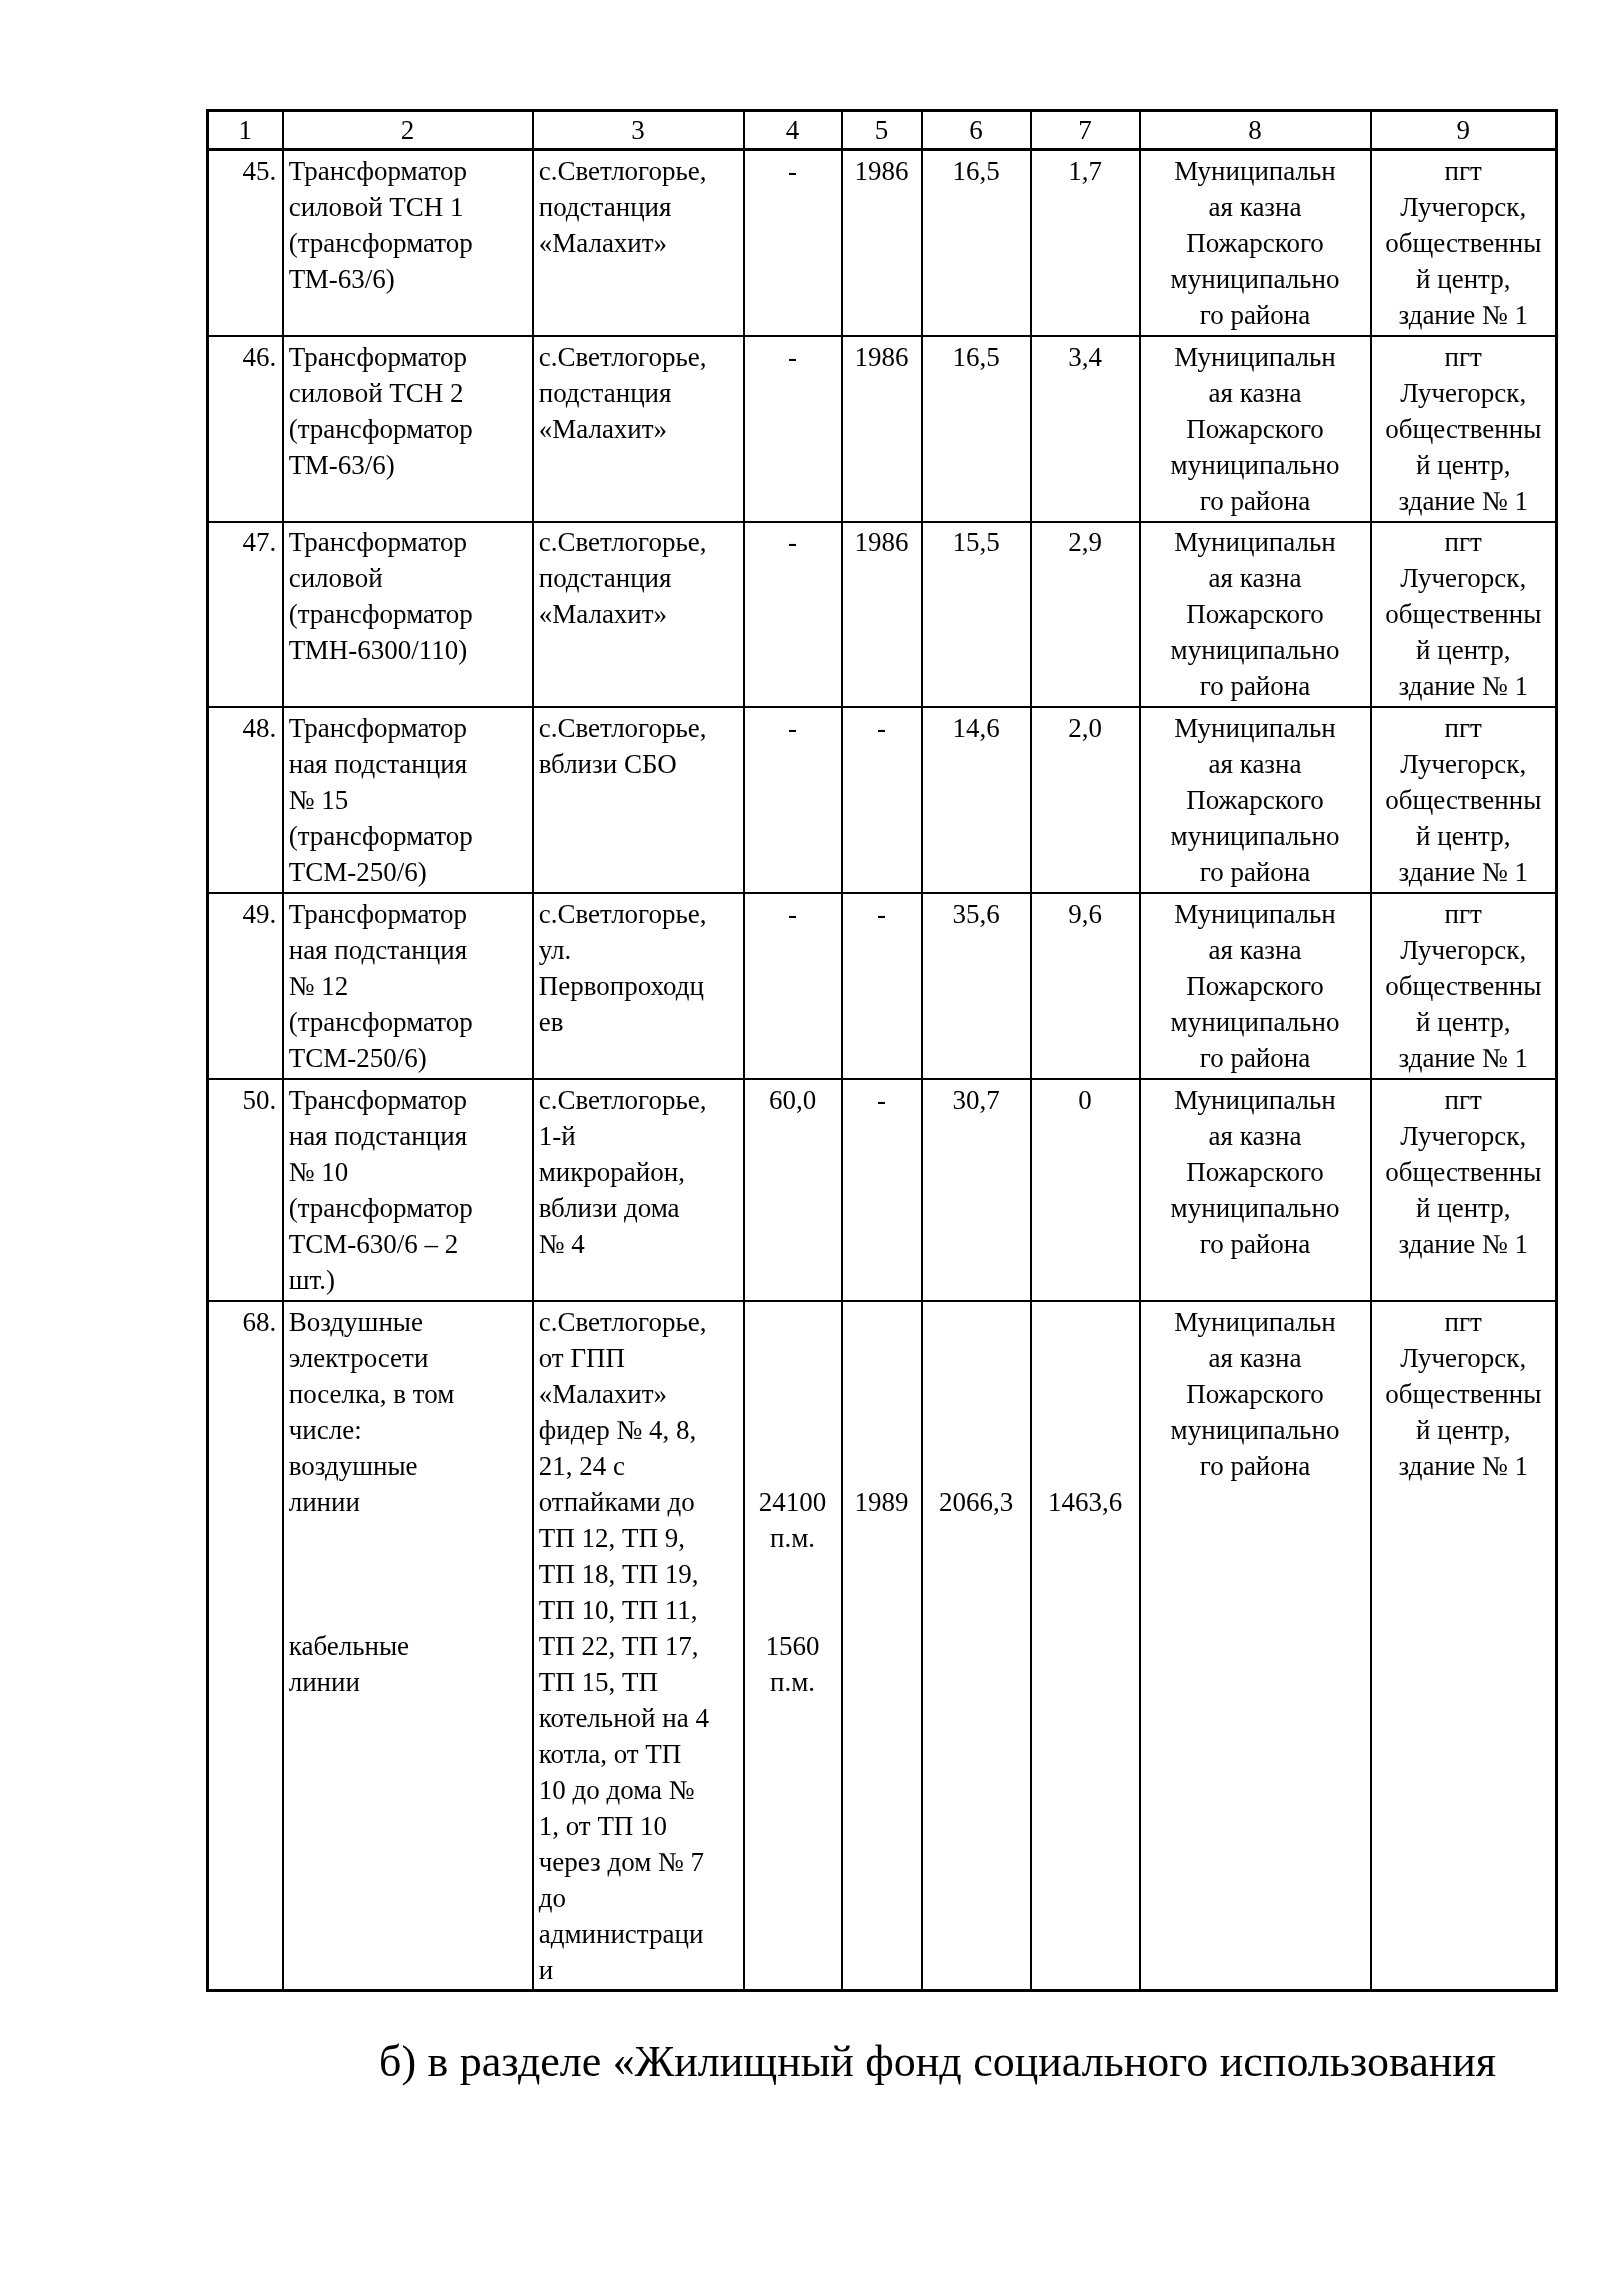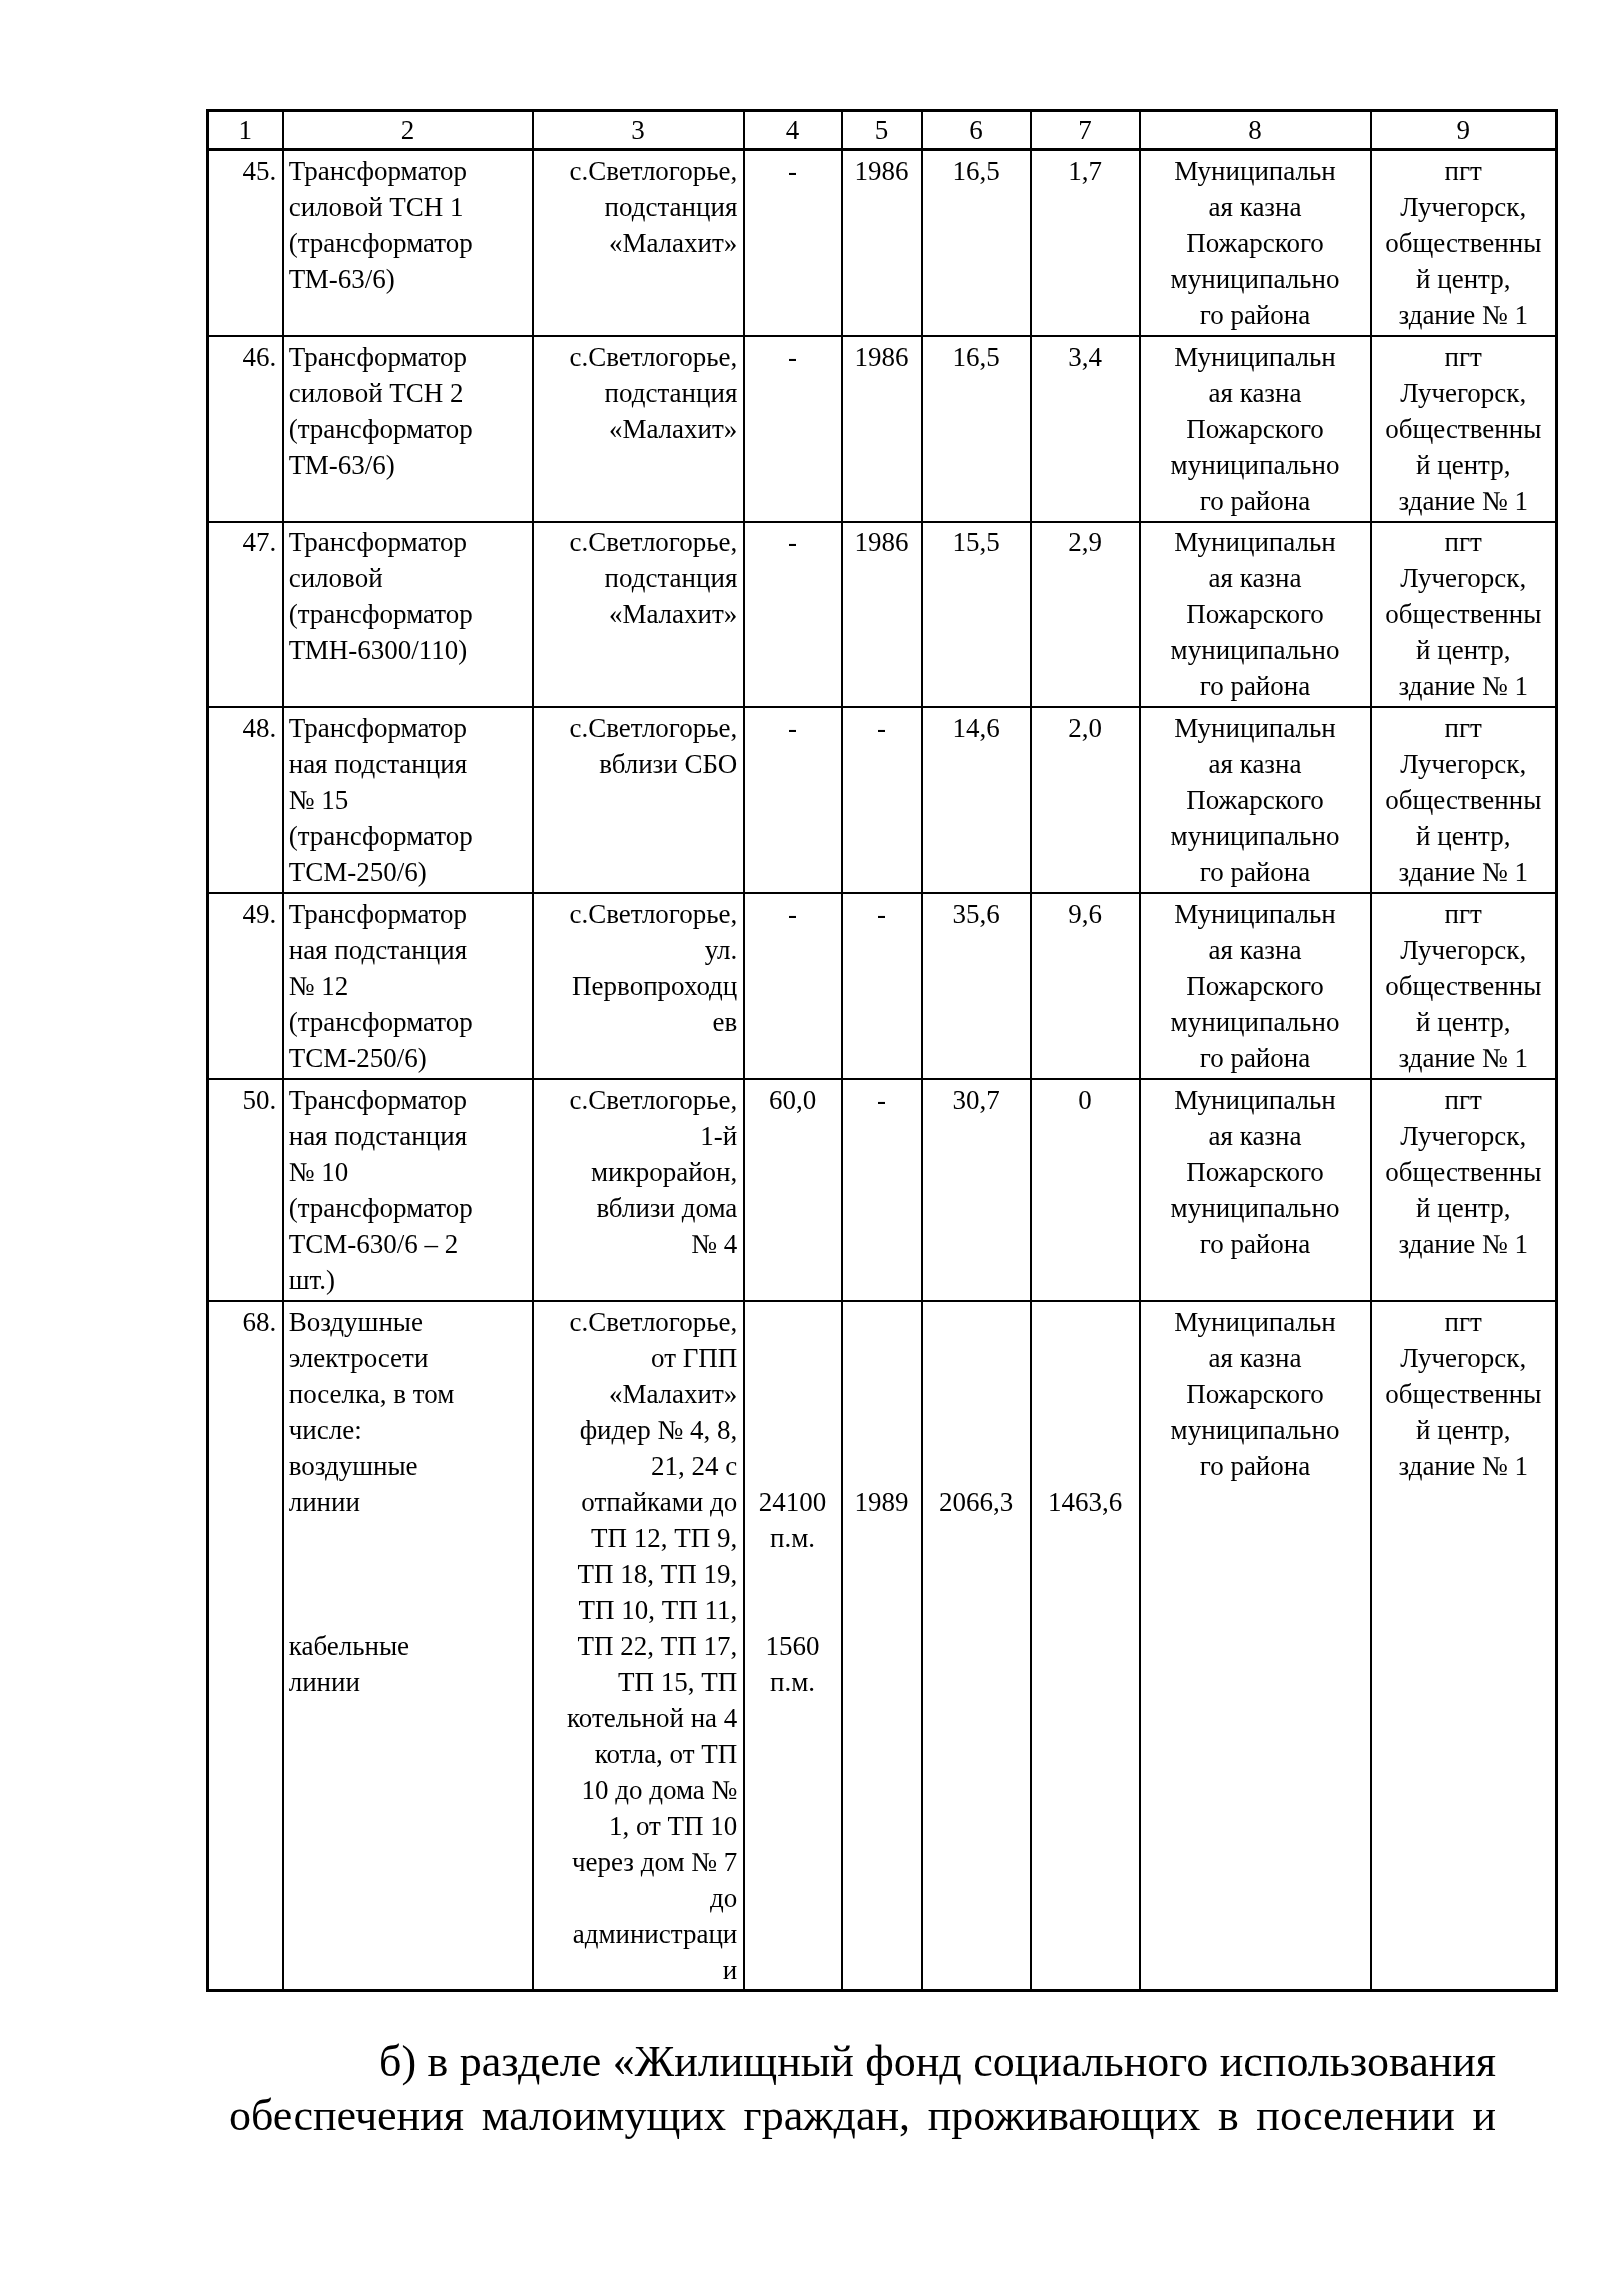--- a/index.html
+++ b/index.html
@@ -38,21 +38,21 @@
   tr.hdr td {
     height: 36px;
     padding: 0 2.6px;
     text-align: center;
     vertical-align: middle;
     line-height: 34px;
     border-bottom-width: 3.9px;
   }
   td.c-num  { text-align: right; }
   td.c-name { text-align: left; margin-top: 34px; }
-  td.c-loc  { text-align: right; margin-top: 18px; }
+  td.c-loc  { text-align: left; margin-top: 18px; }
   td.c-val  { text-align: center; }
   td.v-mid  { vertical-align: middle; }
   td.v-l2   { vertical-align: top; padding-top: 40px; }
   td.c-own  { text-align: center; }
   td.c-adr  { text-align: center; margin-top: 12px; }
 
   .para {
     position: absolute;
     left: 229px;
     top: 2035px;
@@ -324,17 +324,16 @@
 Лучегорск,
 общественны
 й центр,
 здание № 1</td>
     </tr>
     </tbody>
   </table>
 
   <div class="para">
     <div class="jline indent">б) в разделе «Жилищный фонд социального использования для</div>
-    <div class="jline">обеспечения малоимущих граждан, проживающих в поселении и</div>
   </div>
 
 </div>
 
 
 </body></html>

